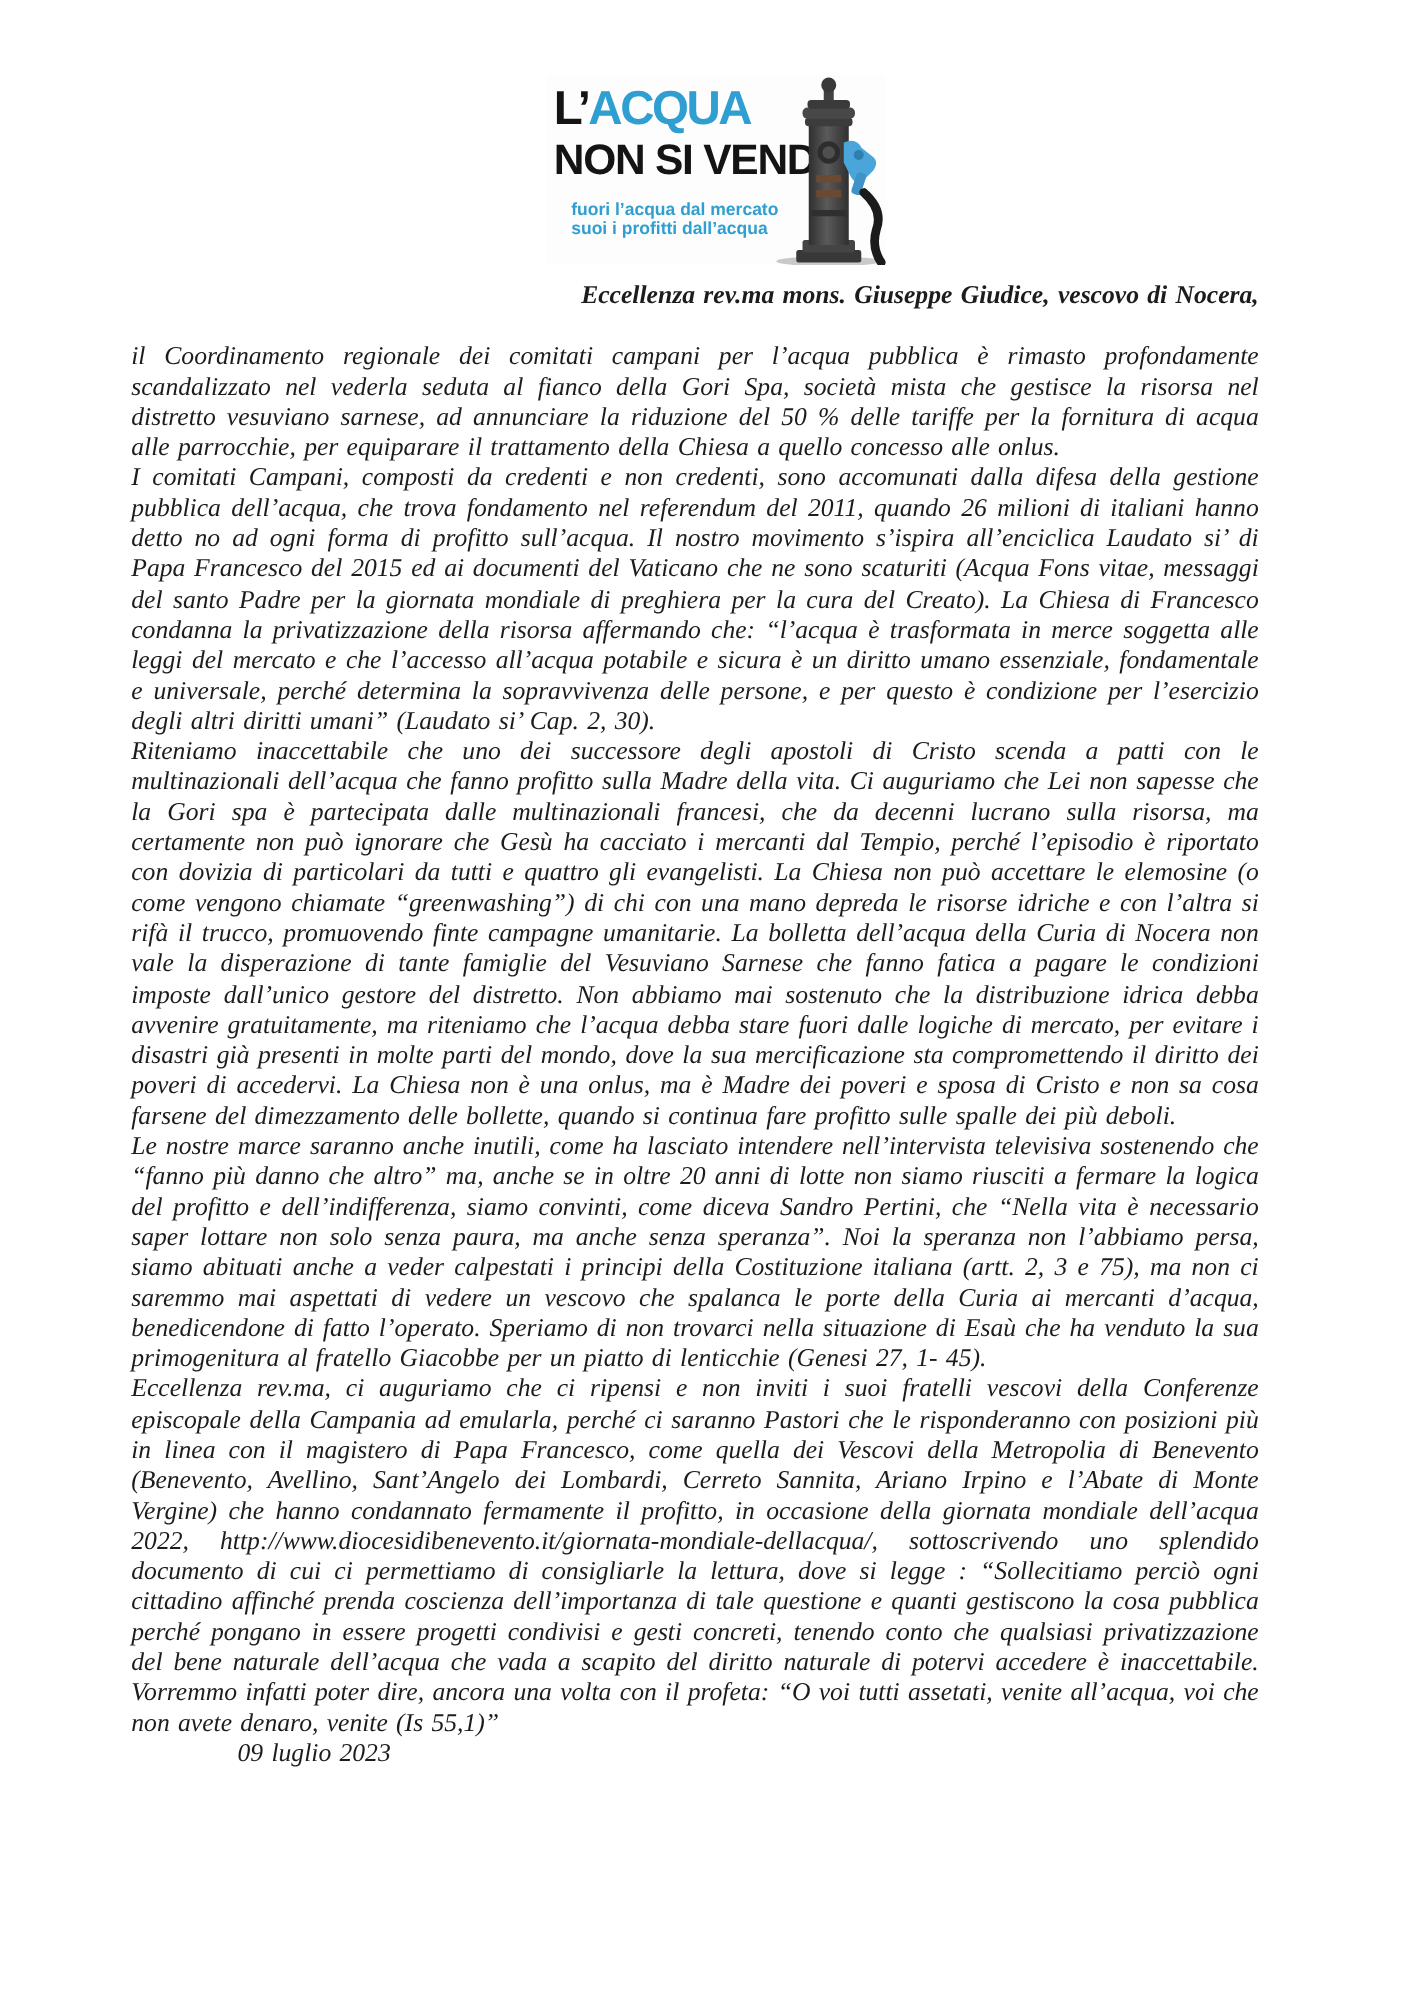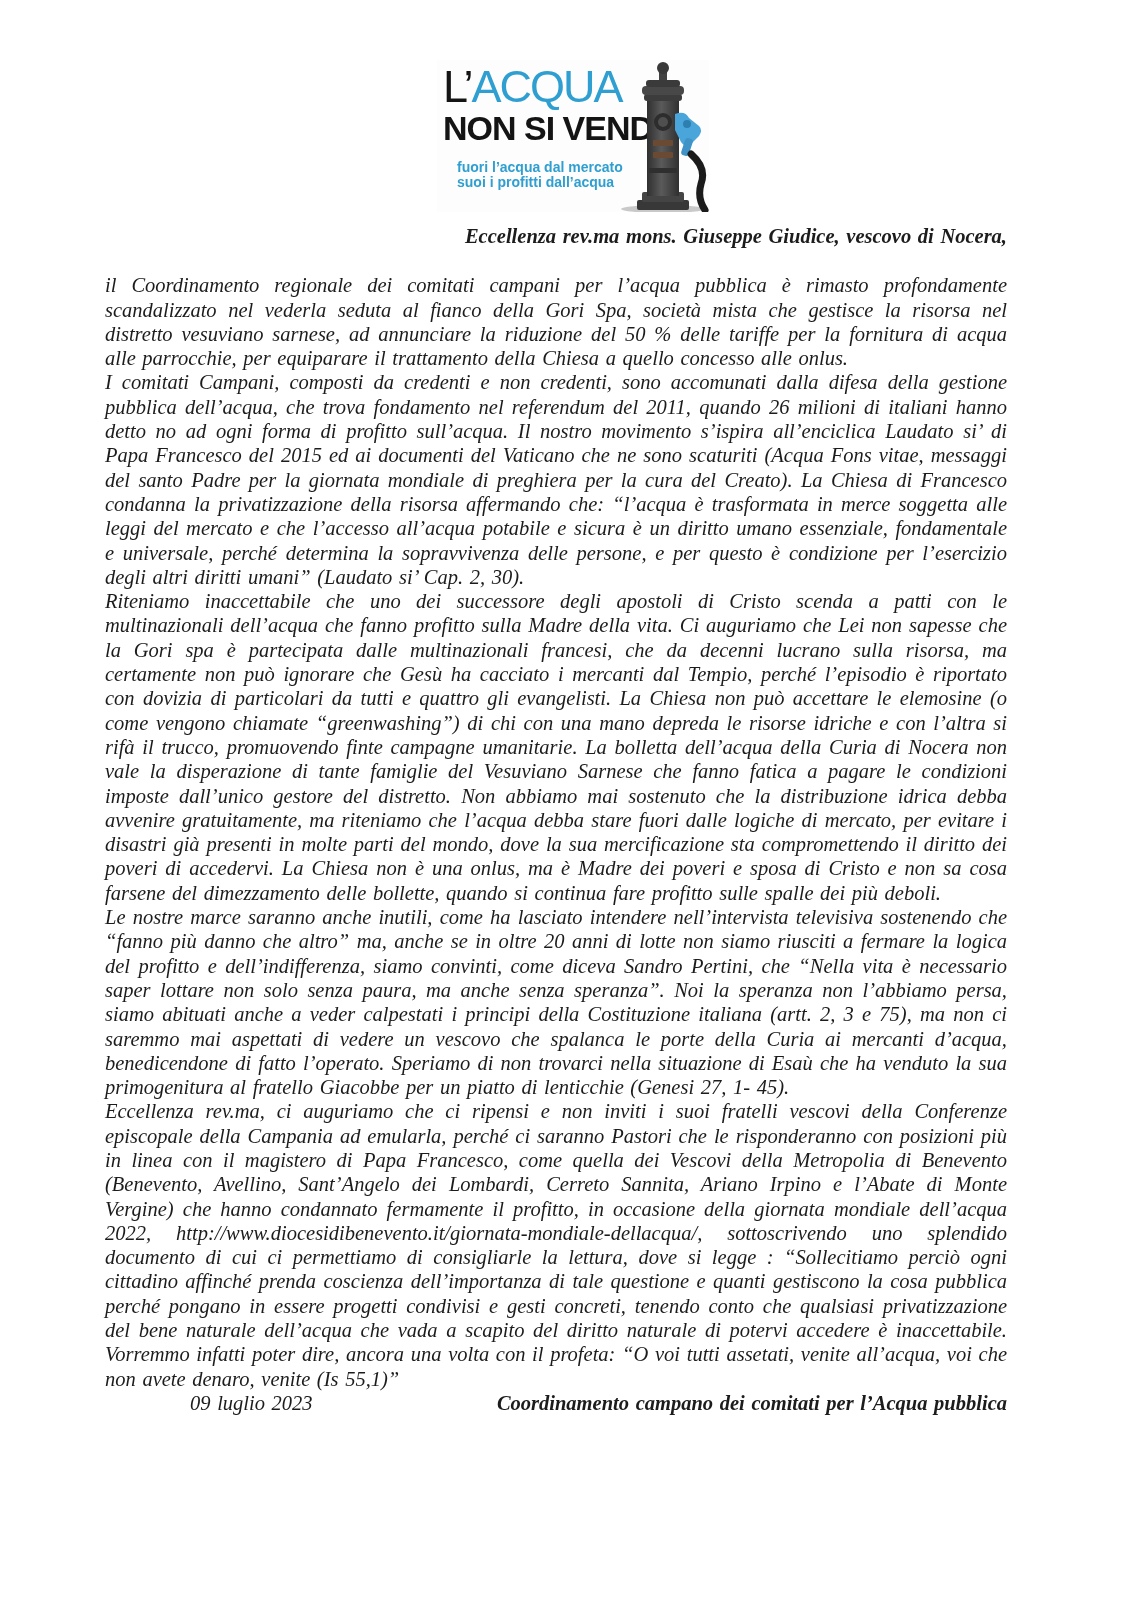--- a/index.html
+++ b/index.html
@@ -15,21 +15,21 @@
   }
 
   
   .logo{
     position:absolute;left:437px;top:60px;width:272px;height:152px;
     background:#fdfdfd;
   }
   .logo-text{position:absolute;left:6px;top:4px;width:190px;}
   .logo-title{
     font-family:"Liberation Sans","DejaVu Sans",sans-serif;
-    font-weight:400;font-size:45px;line-height:46px;letter-spacing:-2px;
+    font-weight:700;font-size:38px;line-height:46px;letter-spacing:-2px;
     white-space:nowrap;
   }
   .logo-title .black{color:#141414;}
   .logo-title .blue{color:#2e9fd0;}
   .logo-subtitle{
     font-family:"Liberation Sans","DejaVu Sans",sans-serif;
     font-weight:800;font-size:34px;line-height:36px;letter-spacing:-1px;
     color:#141414;white-space:nowrap;
   }
   .logo-taglines{
@@ -117,17 +117,16 @@
 
   <div class="letter">
     <p class="salutation">Eccellenza rev.ma mons. Giuseppe Giudice, vescovo di Nocera,</p>
     <p>il Coordinamento regionale dei comitati campani per l’acqua pubblica è rimasto profondamente scandalizzato nel vederla seduta al fianco della Gori Spa, società mista che gestisce la risorsa nel distretto vesuviano sarnese, ad annunciare la riduzione del 50 % delle tariffe per la fornitura di acqua alle parrocchie, per equiparare il trattamento della Chiesa a quello concesso alle onlus.</p>
     <p>I comitati Campani, composti da credenti e non credenti, sono accomunati dalla difesa della gestione pubblica dell’acqua, che trova fondamento nel referendum del 2011, quando 26 milioni di italiani hanno detto no ad ogni forma di profitto sull’acqua. Il nostro movimento s’ispira all’enciclica Laudato si’ di Papa Francesco del 2015 ed ai documenti del Vaticano che ne sono scaturiti (Acqua Fons vitae, messaggi del santo Padre per la giornata mondiale di preghiera per la cura del Creato). La Chiesa di Francesco condanna la privatizzazione della risorsa affermando che: “l’acqua è trasformata in merce soggetta alle leggi del mercato e che l’accesso all’acqua potabile e sicura è un diritto umano essenziale, fondamentale e universale, perché determina la sopravvivenza delle persone, e per questo è condizione per l’esercizio degli altri diritti umani” (Laudato si’ Cap. 2, 30).</p>
     <p>Riteniamo inaccettabile che uno dei successore degli apostoli di Cristo scenda a patti con le multinazionali dell’acqua che fanno profitto sulla Madre della vita. Ci auguriamo che Lei non sapesse che la Gori spa è partecipata dalle multinazionali francesi, che da decenni lucrano sulla risorsa, ma certamente non può ignorare che Gesù ha cacciato i mercanti dal Tempio, perché l’episodio è riportato con dovizia di particolari da tutti e quattro gli evangelisti. La Chiesa non può accettare le elemosine (o come vengono chiamate “greenwashing”) di chi con una mano depreda le risorse idriche e con l’altra si rifà il trucco, promuovendo finte campagne umanitarie. La bolletta dell’acqua della Curia di Nocera non vale la disperazione di tante famiglie del Vesuviano Sarnese che fanno fatica a pagare le condizioni imposte dall’unico gestore del distretto. Non abbiamo mai sostenuto che la distribuzione idrica debba avvenire gratuitamente, ma riteniamo che l’acqua debba stare fuori dalle logiche di mercato, per evitare i disastri già presenti in molte parti del mondo, dove la sua mercificazione sta compromettendo il diritto dei poveri di accedervi. La Chiesa non è una onlus, ma è Madre dei poveri e sposa di Cristo e non sa cosa farsene del dimezzamento delle bollette, quando si continua fare profitto sulle spalle dei più deboli.</p>
     <p>Le nostre marce saranno anche inutili, come ha lasciato intendere nell’intervista televisiva sostenendo che “fanno più danno che altro” ma, anche se in oltre 20 anni di lotte non siamo riusciti a fermare la logica del profitto e dell’indifferenza, siamo convinti, come diceva Sandro Pertini, che “Nella vita è necessario saper lottare non solo senza paura, ma anche senza speranza”. Noi la speranza non l’abbiamo persa, siamo abituati anche a veder calpestati i principi della Costituzione italiana (artt. 2, 3 e 75), ma non ci saremmo mai aspettati di vedere un vescovo che spalanca le porte della Curia ai mercanti d’acqua, benedicendone di fatto l’operato. Speriamo di non trovarci nella situazione di Esaù che ha venduto la sua primogenitura al fratello Giacobbe per un piatto di lenticchie (Genesi 27, 1- 45).</p>
     <p>Eccellenza rev.ma, ci auguriamo che ci ripensi e non inviti i suoi fratelli vescovi della Conferenze episcopale della Campania ad emularla, perché ci saranno Pastori che le risponderanno con posizioni più in linea con il magistero di Papa Francesco, come quella dei Vescovi della Metropolia di Benevento (Benevento, Avellino, Sant’Angelo dei Lombardi, Cerreto Sannita, Ariano Irpino e l’Abate di Monte Vergine) che hanno condannato fermamente il profitto, in occasione della giornata mondiale dell’acqua 2022, http://www.diocesidibenevento.it/giornata-mondiale-dellacqua/, sottoscrivendo uno splendido documento di cui ci permettiamo di consigliarle la lettura, dove si legge : “Sollecitiamo perciò ogni cittadino affinché prenda coscienza dell’importanza di tale questione e quanti gestiscono la cosa pubblica perché pongano in essere progetti condivisi e gesti concreti, tenendo conto che qualsiasi privatizzazione del bene naturale dell’acqua che vada a scapito del diritto naturale di potervi accedere è inaccettabile. Vorremmo infatti poter dire, ancora una volta con il profeta: “O voi tutti assetati, venite all’acqua, voi che non avete denaro, venite (Is 55,1)”</p>
     <div class="letter-footer">
       <span class="date">09 luglio 2023</span>
-      <span class="signature">Coordinamento campano dei comitati per l’Acqua pubblica</span>
     </div>
   </div>
 
 </div>
 
 </body></html>

